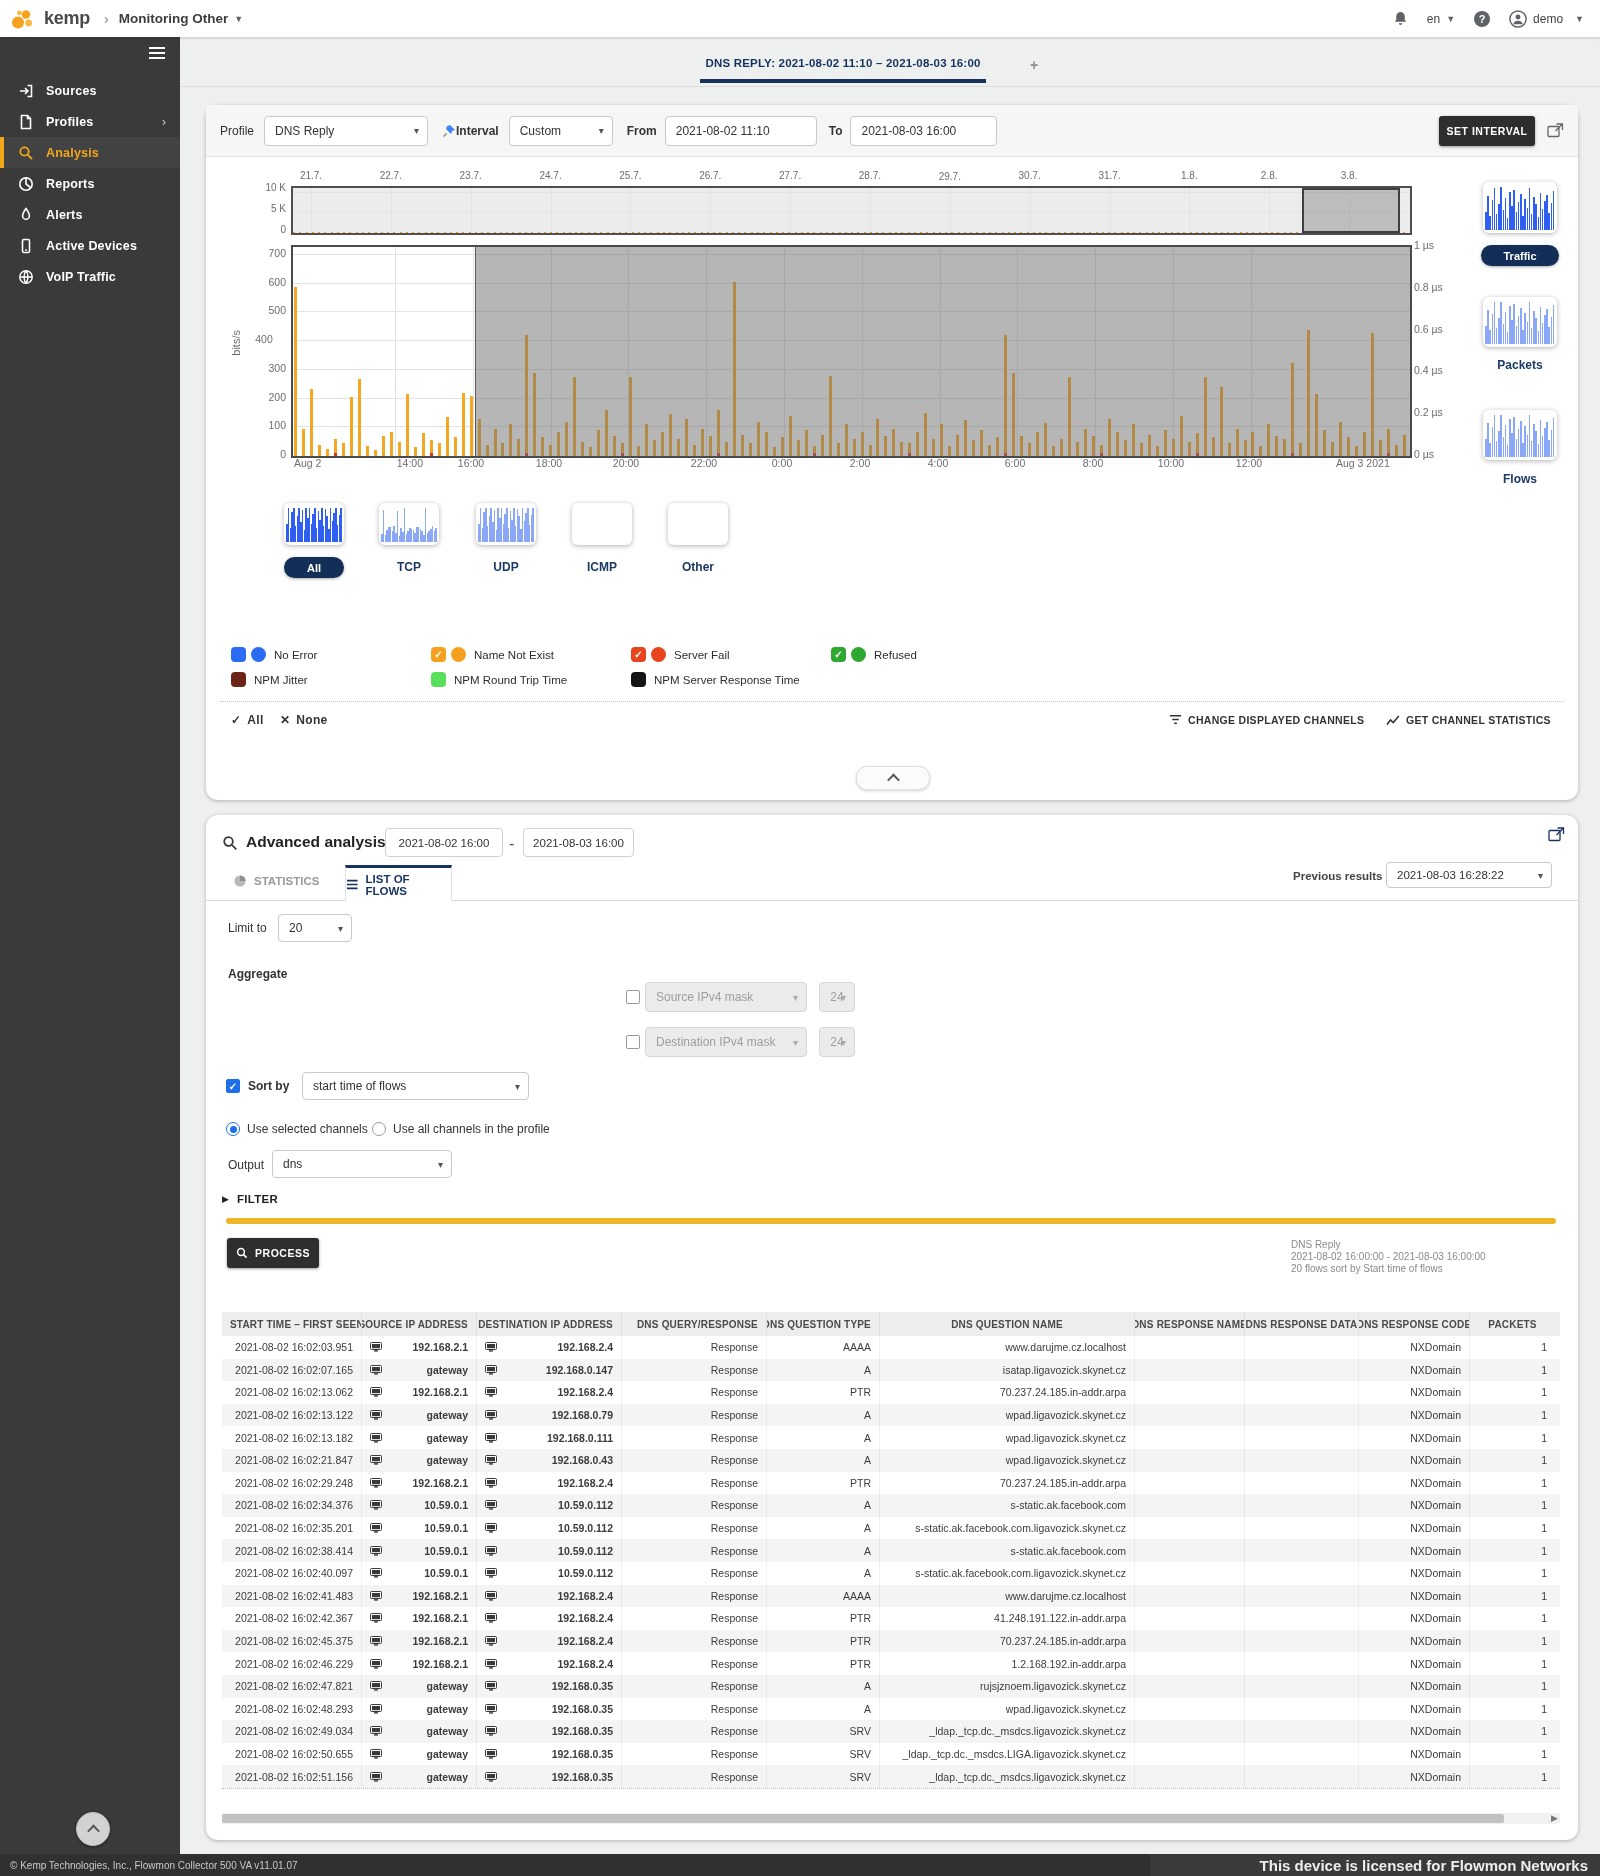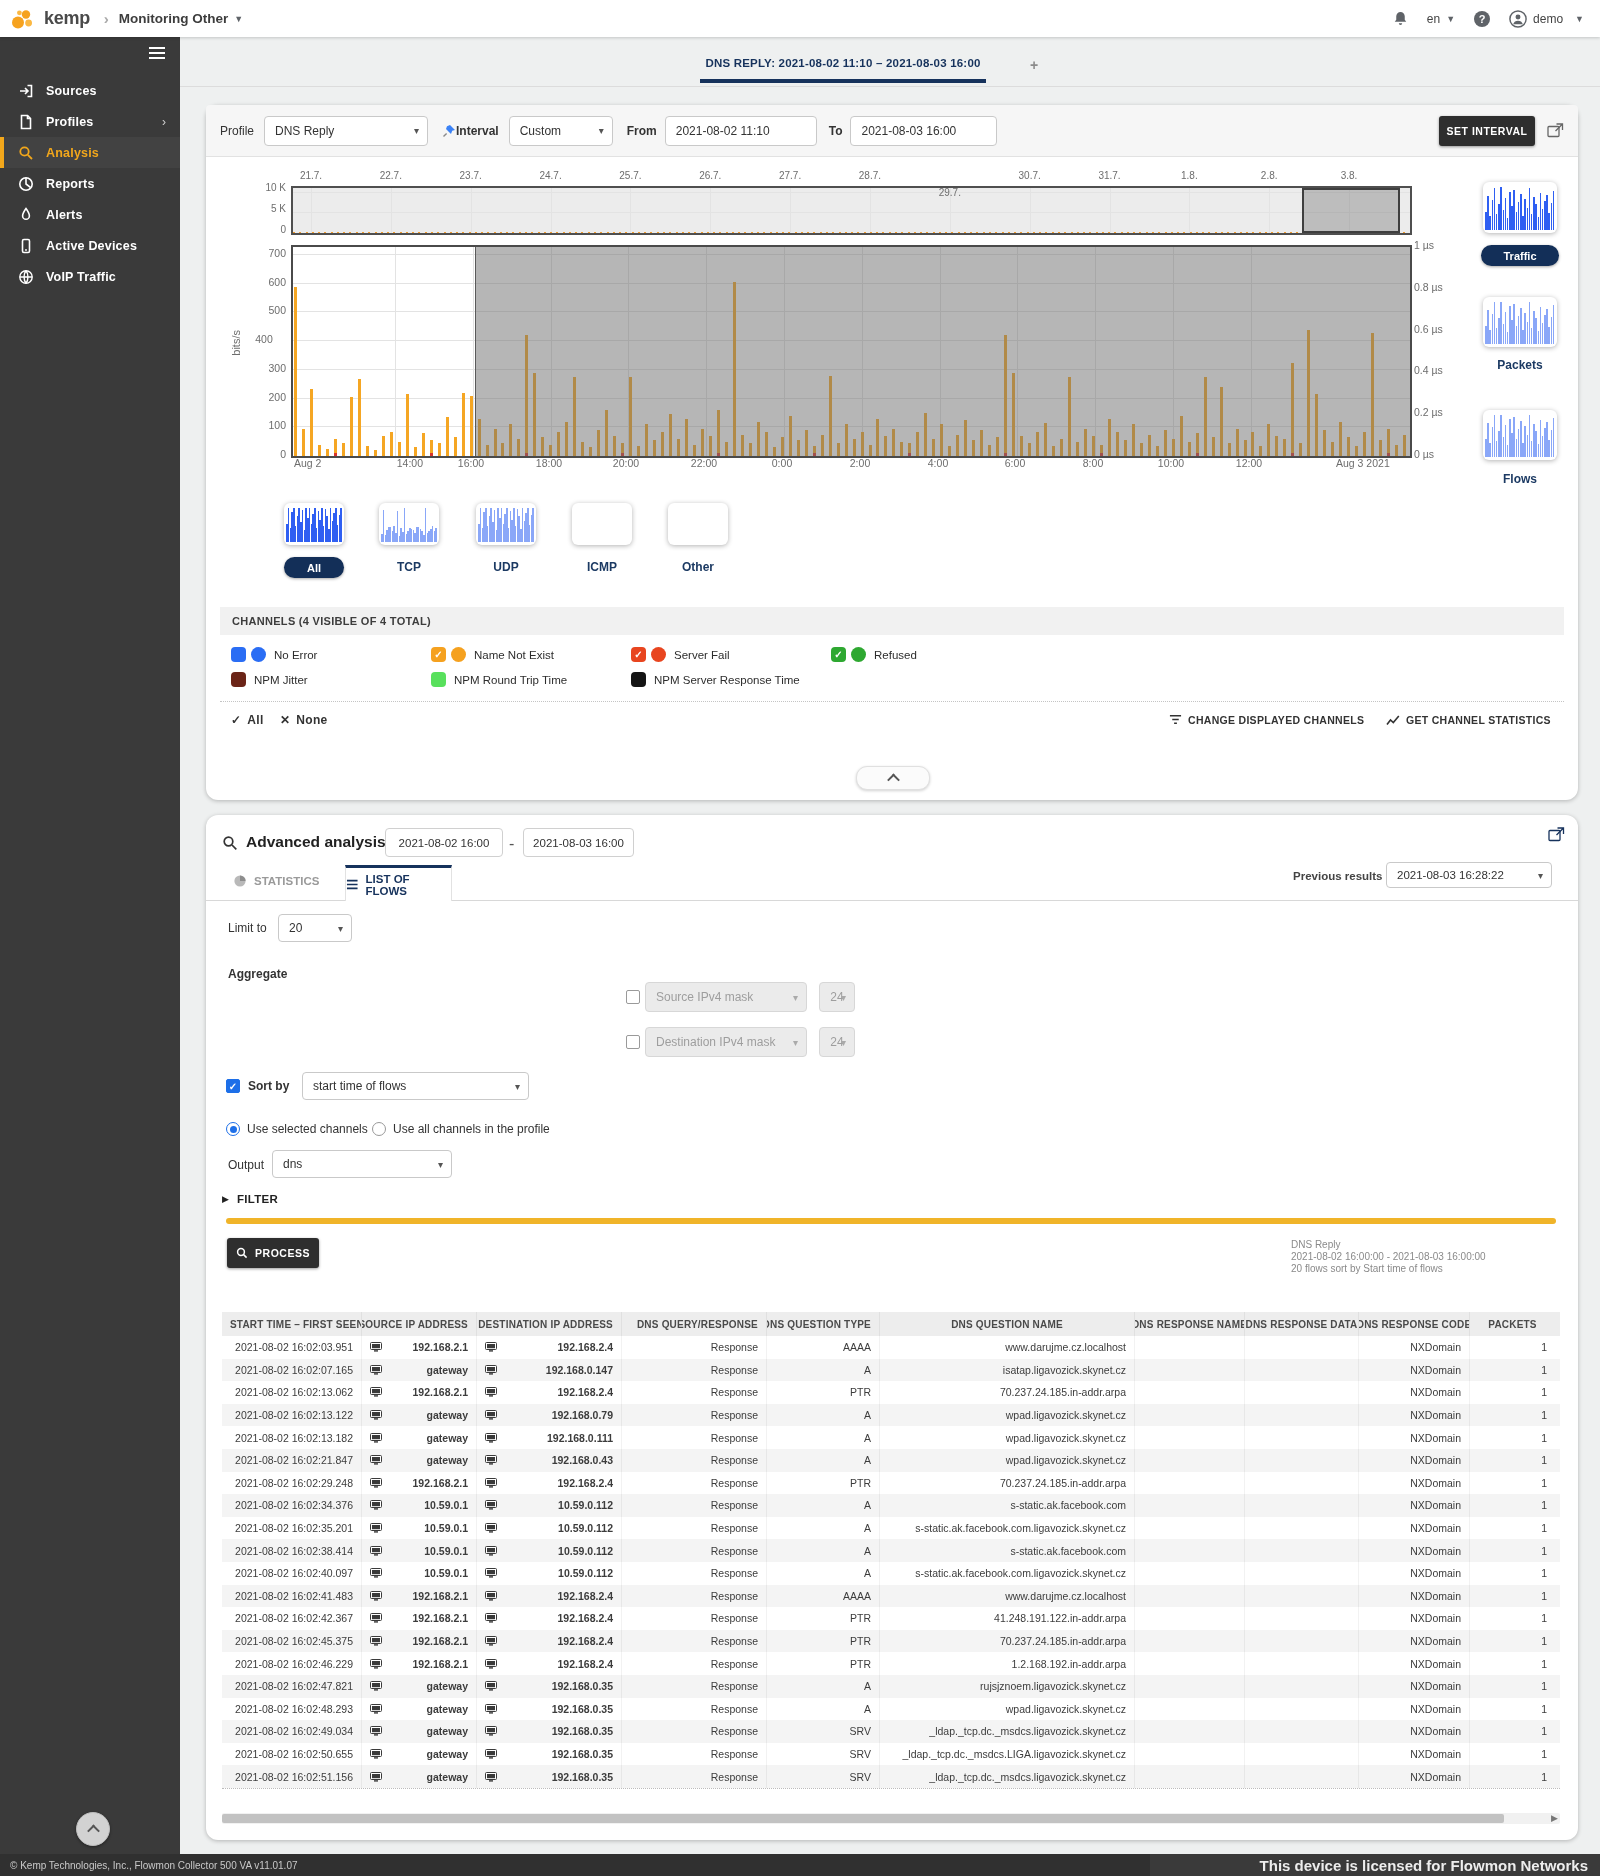--- a/index.html
+++ b/index.html
@@ -869,21 +869,20 @@
     <div class="thumb-label" style="left:270px;top:455px;width:60px;">UDP</div>
     <div class="minicard" style="left:366px;top:398px;width:60px;height:42px;">
       <div class="mini-bars"></div>
       </div>
     <div class="thumb-label" style="left:366px;top:455px;width:60px;">ICMP</div>
     <div class="minicard" style="left:462px;top:398px;width:60px;height:42px;">
       <div class="mini-bars"></div>
       </div>
     <div class="thumb-label" style="left:462px;top:455px;width:60px;">Other</div>
 
-    <div id="ch-header">CHANNELS (4 VISIBLE OF 4 TOTAL)</div>
     <div class="ch-item" style="left:25px;top:542px;">
       <span class="ch-box" style="background: rgb(42, 109, 244);"></span>
       <span class="ch-dot" style="background: rgb(42, 109, 244);"></span>
       <span class="ch-label">No Error</span>
     </div>
     <div class="ch-item" style="left:225px;top:542px;">
       <span class="ch-box" style="background: rgb(245, 161, 31);">✓</span>
       <span class="ch-dot" style="background: rgb(245, 161, 31);"></span>
       <span class="ch-label">Name Not Exist</span>
     </div>
@@ -962,21 +961,21 @@
       <span class="axlabel" style="left: 1013px; top: 352px; width: 60px; text-align: center;">12:00</span>
       <span class="axlabel" style="left: 1130px; top: 352px;">Aug 3 2021</span>
       <span class="axlabel" style="left: 88px; top: 65px; width: 34px; text-align: center; font-size: 10px;">21.7.</span>
       <span class="axlabel" style="left: 167.85px; top: 65px; width: 34px; text-align: center; font-size: 10px;">22.7.</span>
       <span class="axlabel" style="left: 247.7px; top: 65px; width: 34px; text-align: center; font-size: 10px;">23.7.</span>
       <span class="axlabel" style="left: 327.55px; top: 65px; width: 34px; text-align: center; font-size: 10px;">24.7.</span>
       <span class="axlabel" style="left: 407.4px; top: 65px; width: 34px; text-align: center; font-size: 10px;">25.7.</span>
       <span class="axlabel" style="left: 487.25px; top: 65px; width: 34px; text-align: center; font-size: 10px;">26.7.</span>
       <span class="axlabel" style="left: 567.1px; top: 65px; width: 34px; text-align: center; font-size: 10px;">27.7.</span>
       <span class="axlabel" style="left: 646.95px; top: 65px; width: 34px; text-align: center; font-size: 10px;">28.7.</span>
-      <span class="axlabel" style="left: 726.8px; top: 82px; width: 34px; text-align: center; font-size: 10px;">29.7.</span>
+      <span class="axlabel" style="left: 726.8px; top: 66px; width: 34px; text-align: center; font-size: 10px;">29.7.</span>
       <span class="axlabel" style="left: 806.65px; top: 65px; width: 34px; text-align: center; font-size: 10px;">30.7.</span>
       <span class="axlabel" style="left: 886.5px; top: 65px; width: 34px; text-align: center; font-size: 10px;">31.7.</span>
       <span class="axlabel" style="left: 966.35px; top: 65px; width: 34px; text-align: center; font-size: 10px;">1.8.</span>
       <span class="axlabel" style="left: 1046.2px; top: 65px; width: 34px; text-align: center; font-size: 10px;">2.8.</span>
       <span class="axlabel" style="left: 1126.05px; top: 65px; width: 34px; text-align: center; font-size: 10px;">3.8.</span>
       <span class="axlabel" style="left: 36px; top: 77px; width: 44px; text-align: right; font-size: 10px;">10 K</span>
       <span class="axlabel" style="left: 36px; top: 98px; width: 44px; text-align: right; font-size: 10px;">5 K</span>
       <span class="axlabel" style="left: 36px; top: 119px; width: 44px; text-align: right; font-size: 10px;">0</span>
     </section>
 

